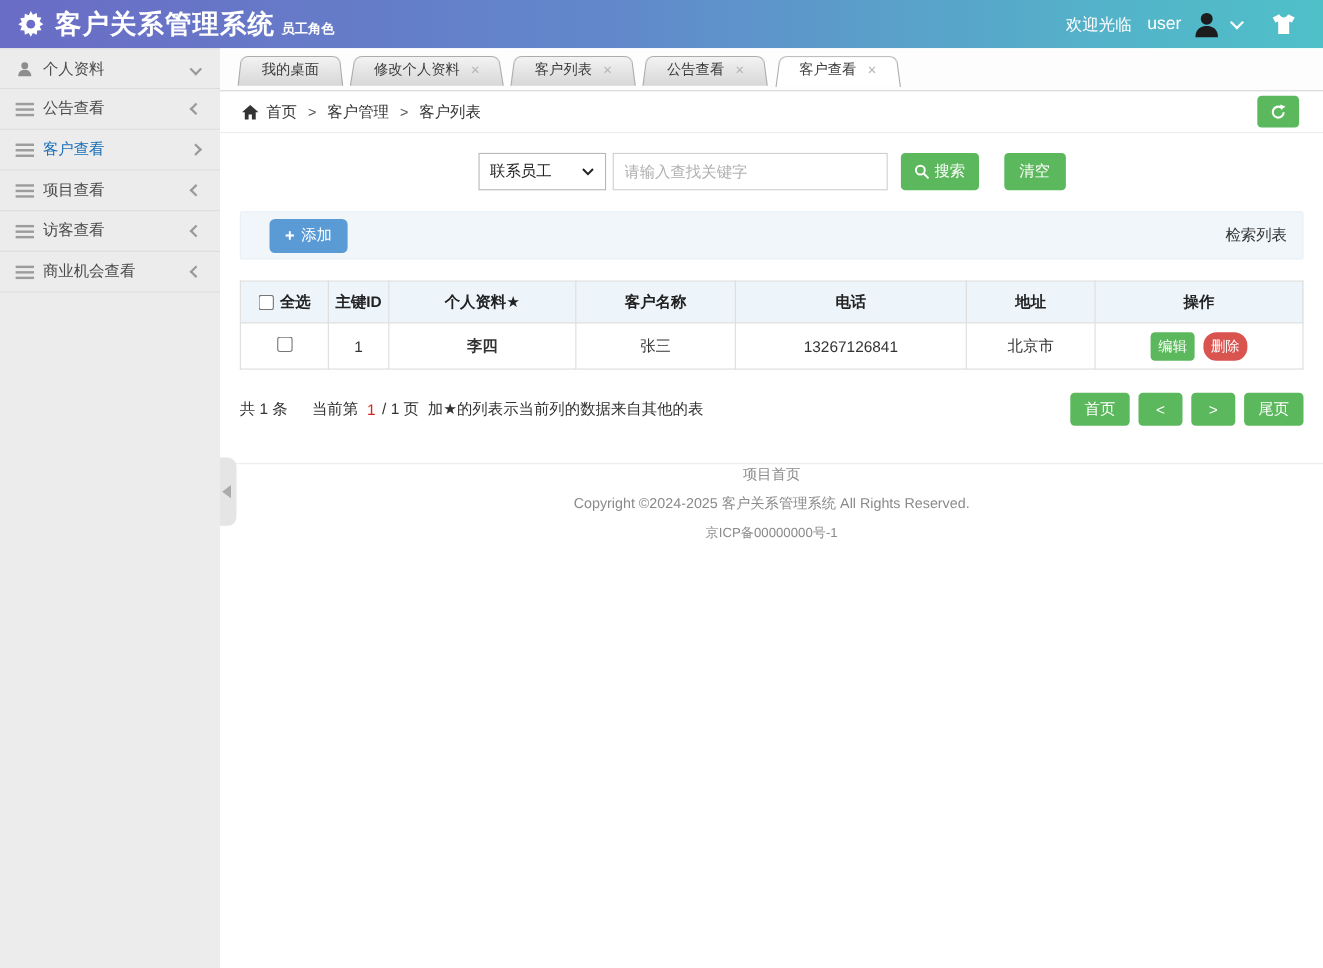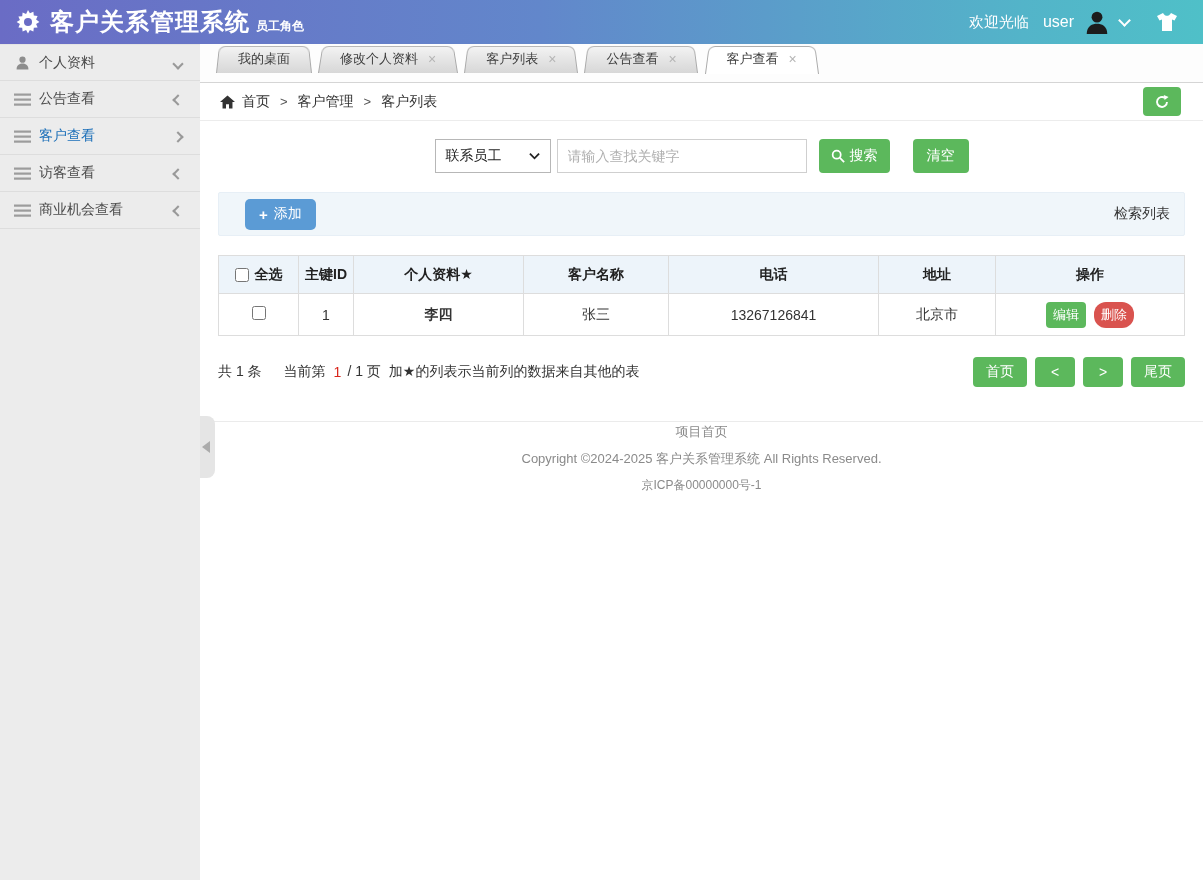--- a/index.html
+++ b/index.html
@@ -34,21 +34,21 @@
   .side-item { height: 37px; display: flex; align-items: center; padding: 0 16px 0 14px; border-bottom: 1px solid #ddd; cursor: pointer; }
   .side-item:first-child { border-top: 1px solid #e4e4e4; }
   .side-icon { width: 17px; height: 15px; margin-right: 8px; flex: none; }
   .side-label { font-size: 14px; color: #4a4a4a; flex: 1; }
   .side-item.active .side-label { color: #1a6eb8; }
   .side-chevron-wrap { width: 12px; text-align: center; }
 
   .main { flex: 1; position: relative; background: #fff; }
 
   
-  .tabbar { height: 39px; display: flex; align-items: flex-start; padding-left: 16px; border-bottom: 1px solid #d5d5d5; background: #fdfdfd; }
+  .tabbar { height: 39px; display: flex; align-items: center; padding-left: 16px; border-bottom: 1px solid #d5d5d5; background: #fdfdfd; }
   .tab { position: relative; height: 29px; display: flex; align-items: center; padding: 0 22px; margin-right: 6px; cursor: pointer; }
   .tab::before { content: ""; position: absolute; inset: 0; background: linear-gradient(#f3f3f3, #d7d7d7);
     border: 1px solid #aaa; border-bottom: none; border-radius: 7px 7px 0 0;
     transform: perspective(30px) rotateX(4deg); transform-origin: bottom; }
   .tab.active { z-index: 2; }
   .tab.active::before { background: #fff; bottom: -1px; }
   .tab-label { position: relative; font-size: 13px; color: #3c3c3c; white-space: nowrap; }
   .tab-close { position: relative; font-size: 14px; color: #b5b5b5; margin-left: 10px; line-height: 1; cursor: pointer; }
 
   
@@ -165,20 +165,29 @@
       <span class="side-chevron-wrap"><span class="chev chev-left"></span></span>
     </div>
     <div class="side-item active">
       <svg class="side-icon" viewBox="0 0 17 14">
         <rect x="0" y="1" width="17" height="2.2" fill="#9c9c9c"></rect>
           <rect x="0" y="6" width="17" height="2.2" fill="#9c9c9c"></rect>
           <rect x="0" y="11" width="17" height="2.2" fill="#9c9c9c"></rect>
       </svg>
       <span class="side-label">客户查看</span>
       <span class="side-chevron-wrap"><span class="chev chev-right"></span></span>
+    </div>
+    <div class="side-item">
+      <svg class="side-icon" viewBox="0 0 17 14">
+        <rect x="0" y="1" width="17" height="2.2" fill="#9c9c9c"></rect>
+          <rect x="0" y="6" width="17" height="2.2" fill="#9c9c9c"></rect>
+          <rect x="0" y="11" width="17" height="2.2" fill="#9c9c9c"></rect>
+      </svg>
+      <span class="side-label">项目查看</span>
+      <span class="side-chevron-wrap"><span class="chev chev-left"></span></span>
     </div>
     <div class="side-item">
       <svg class="side-icon" viewBox="0 0 17 14">
         <rect x="0" y="1" width="17" height="2.2" fill="#9c9c9c"></rect>
           <rect x="0" y="6" width="17" height="2.2" fill="#9c9c9c"></rect>
           <rect x="0" y="11" width="17" height="2.2" fill="#9c9c9c"></rect>
       </svg>
       <span class="side-label">访客查看</span>
       <span class="side-chevron-wrap"><span class="chev chev-left"></span></span>
     </div>

